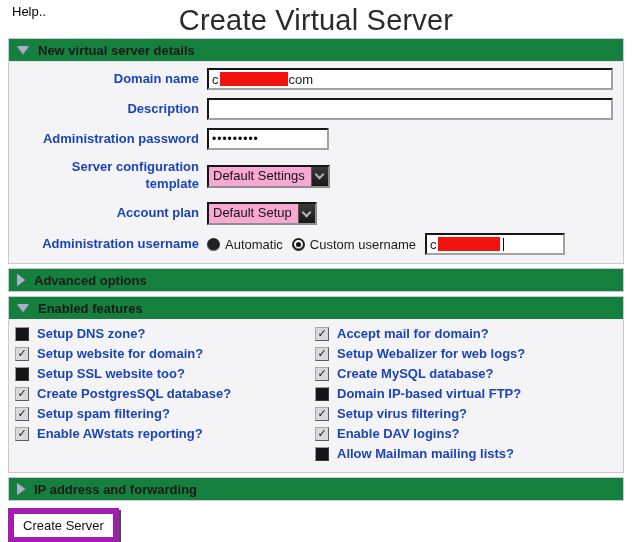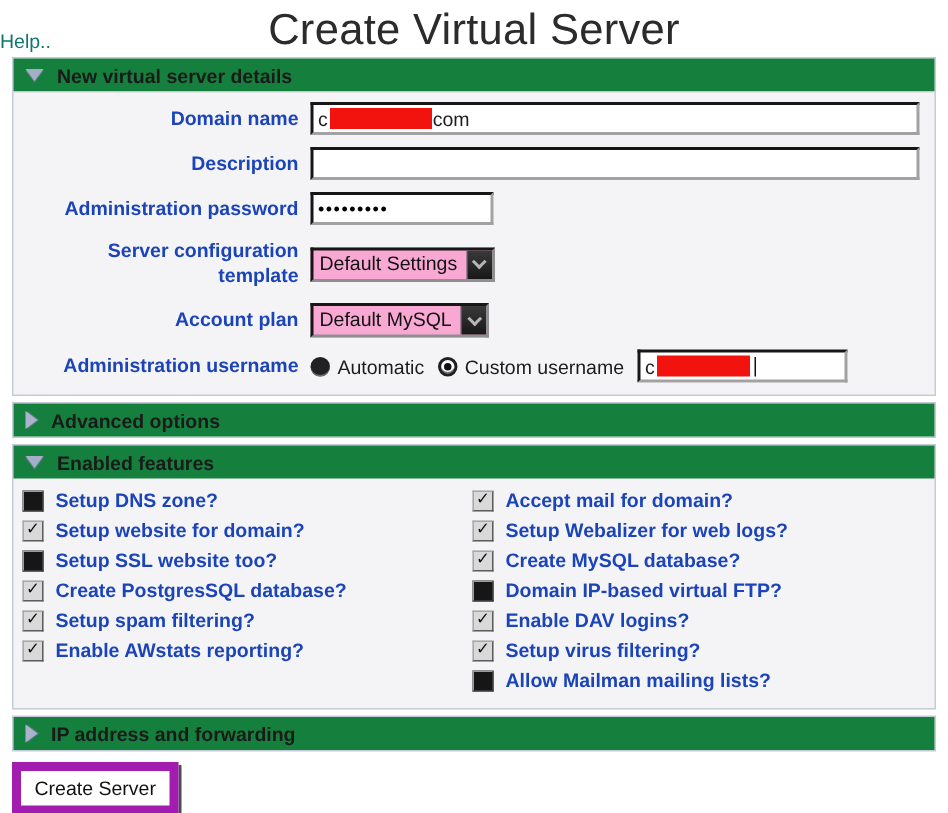--- a/index.html
+++ b/index.html
@@ -3,21 +3,21 @@
 <meta charset="utf-8">
 <style>
   html,body{margin:0;padding:0;}
   body{
     width:632px;height:542px;overflow:hidden;background:#fff;
     font-family:"Liberation Sans","DejaVu Sans",sans-serif;
     -webkit-font-smoothing:antialiased;
   }
   
   .topbar{position:relative;height:38px;}
-  .help-link{position:absolute;left:0;top:4px;font-size:13px;color:#0f766e;text-decoration:none;cursor:pointer;margin-top:16px;}
+  .help-link{position:absolute;left:12px;top:4px;font-size:13px;color:#000000;text-decoration:none;cursor:pointer;}
   .page-title{text-align:center;padding-top:4px;font-size:29px;color:#2b2b2b;letter-spacing:.2px;}
   
   .section{margin:0 8px 4px 8px;border:1px solid #c6cbd8;background:#f4f4f6;}
   .sec-header{background:#15803d;padding:4px 8px;display:flex;align-items:center;gap:9px;height:14px;}
   .sec-title{font-size:13px;font-weight:bold;color:#1a1a1a;}
   .tri-down{width:0;height:0;border-left:6px solid transparent;border-right:6px solid transparent;border-top:8px solid #a3aec9;filter:drop-shadow(0 1px 0 #707a92);}
   .tri-right{width:0;height:0;border-top:6px solid transparent;border-bottom:6px solid transparent;border-left:8px solid #a9b3cc;filter:drop-shadow(1px 0 0 #707a92);}
   
   .sec-body{padding:6px 10px 8px 8px;border-top:1px solid #e4e4e8;}
   .frow{display:flex;align-items:center;margin-bottom:8px;}
@@ -95,21 +95,21 @@
         <span class="select-value">Default Settings</span>
         <span class="select-btn">
             <span class="chev"></span>
           </span>
       </div>
     </div>
 
     <div class="frow">
       <div class="flabel">Account plan</div>
       <div class="select">
-        <span class="select-value">Default MySQL</span>
+        <span class="select-value">Default Setup</span>
         <span class="select-btn">
             <span class="chev"></span>
           </span>
       </div>
     </div>
 
     <div class="frow">
       <div class="flabel">Administration username</div>
       <span class="radio"></span>
       <span class="radio-label">Automatic</span>
@@ -176,25 +176,25 @@
       <div class="feat">
         <span class="cb on"></span>
         <span class="feat-label">Create MySQL database?</span>
       </div>
       <div class="feat">
         <span class="cb"></span>
         <span class="feat-label">Domain IP-based virtual FTP?</span>
       </div>
       <div class="feat">
         <span class="cb on"></span>
+        <span class="feat-label">Setup virus filtering?</span>
+      </div>
+      <div class="feat">
+        <span class="cb on"></span>
         <span class="feat-label">Enable DAV logins?</span>
-      </div>
-      <div class="feat">
-        <span class="cb on"></span>
-        <span class="feat-label">Setup virus filtering?</span>
       </div>
       <div class="feat">
         <span class="cb"></span>
         <span class="feat-label">Allow Mailman mailing lists?</span>
       </div>
     </div>
   </div>
 </div>
 
 <div class="section">

